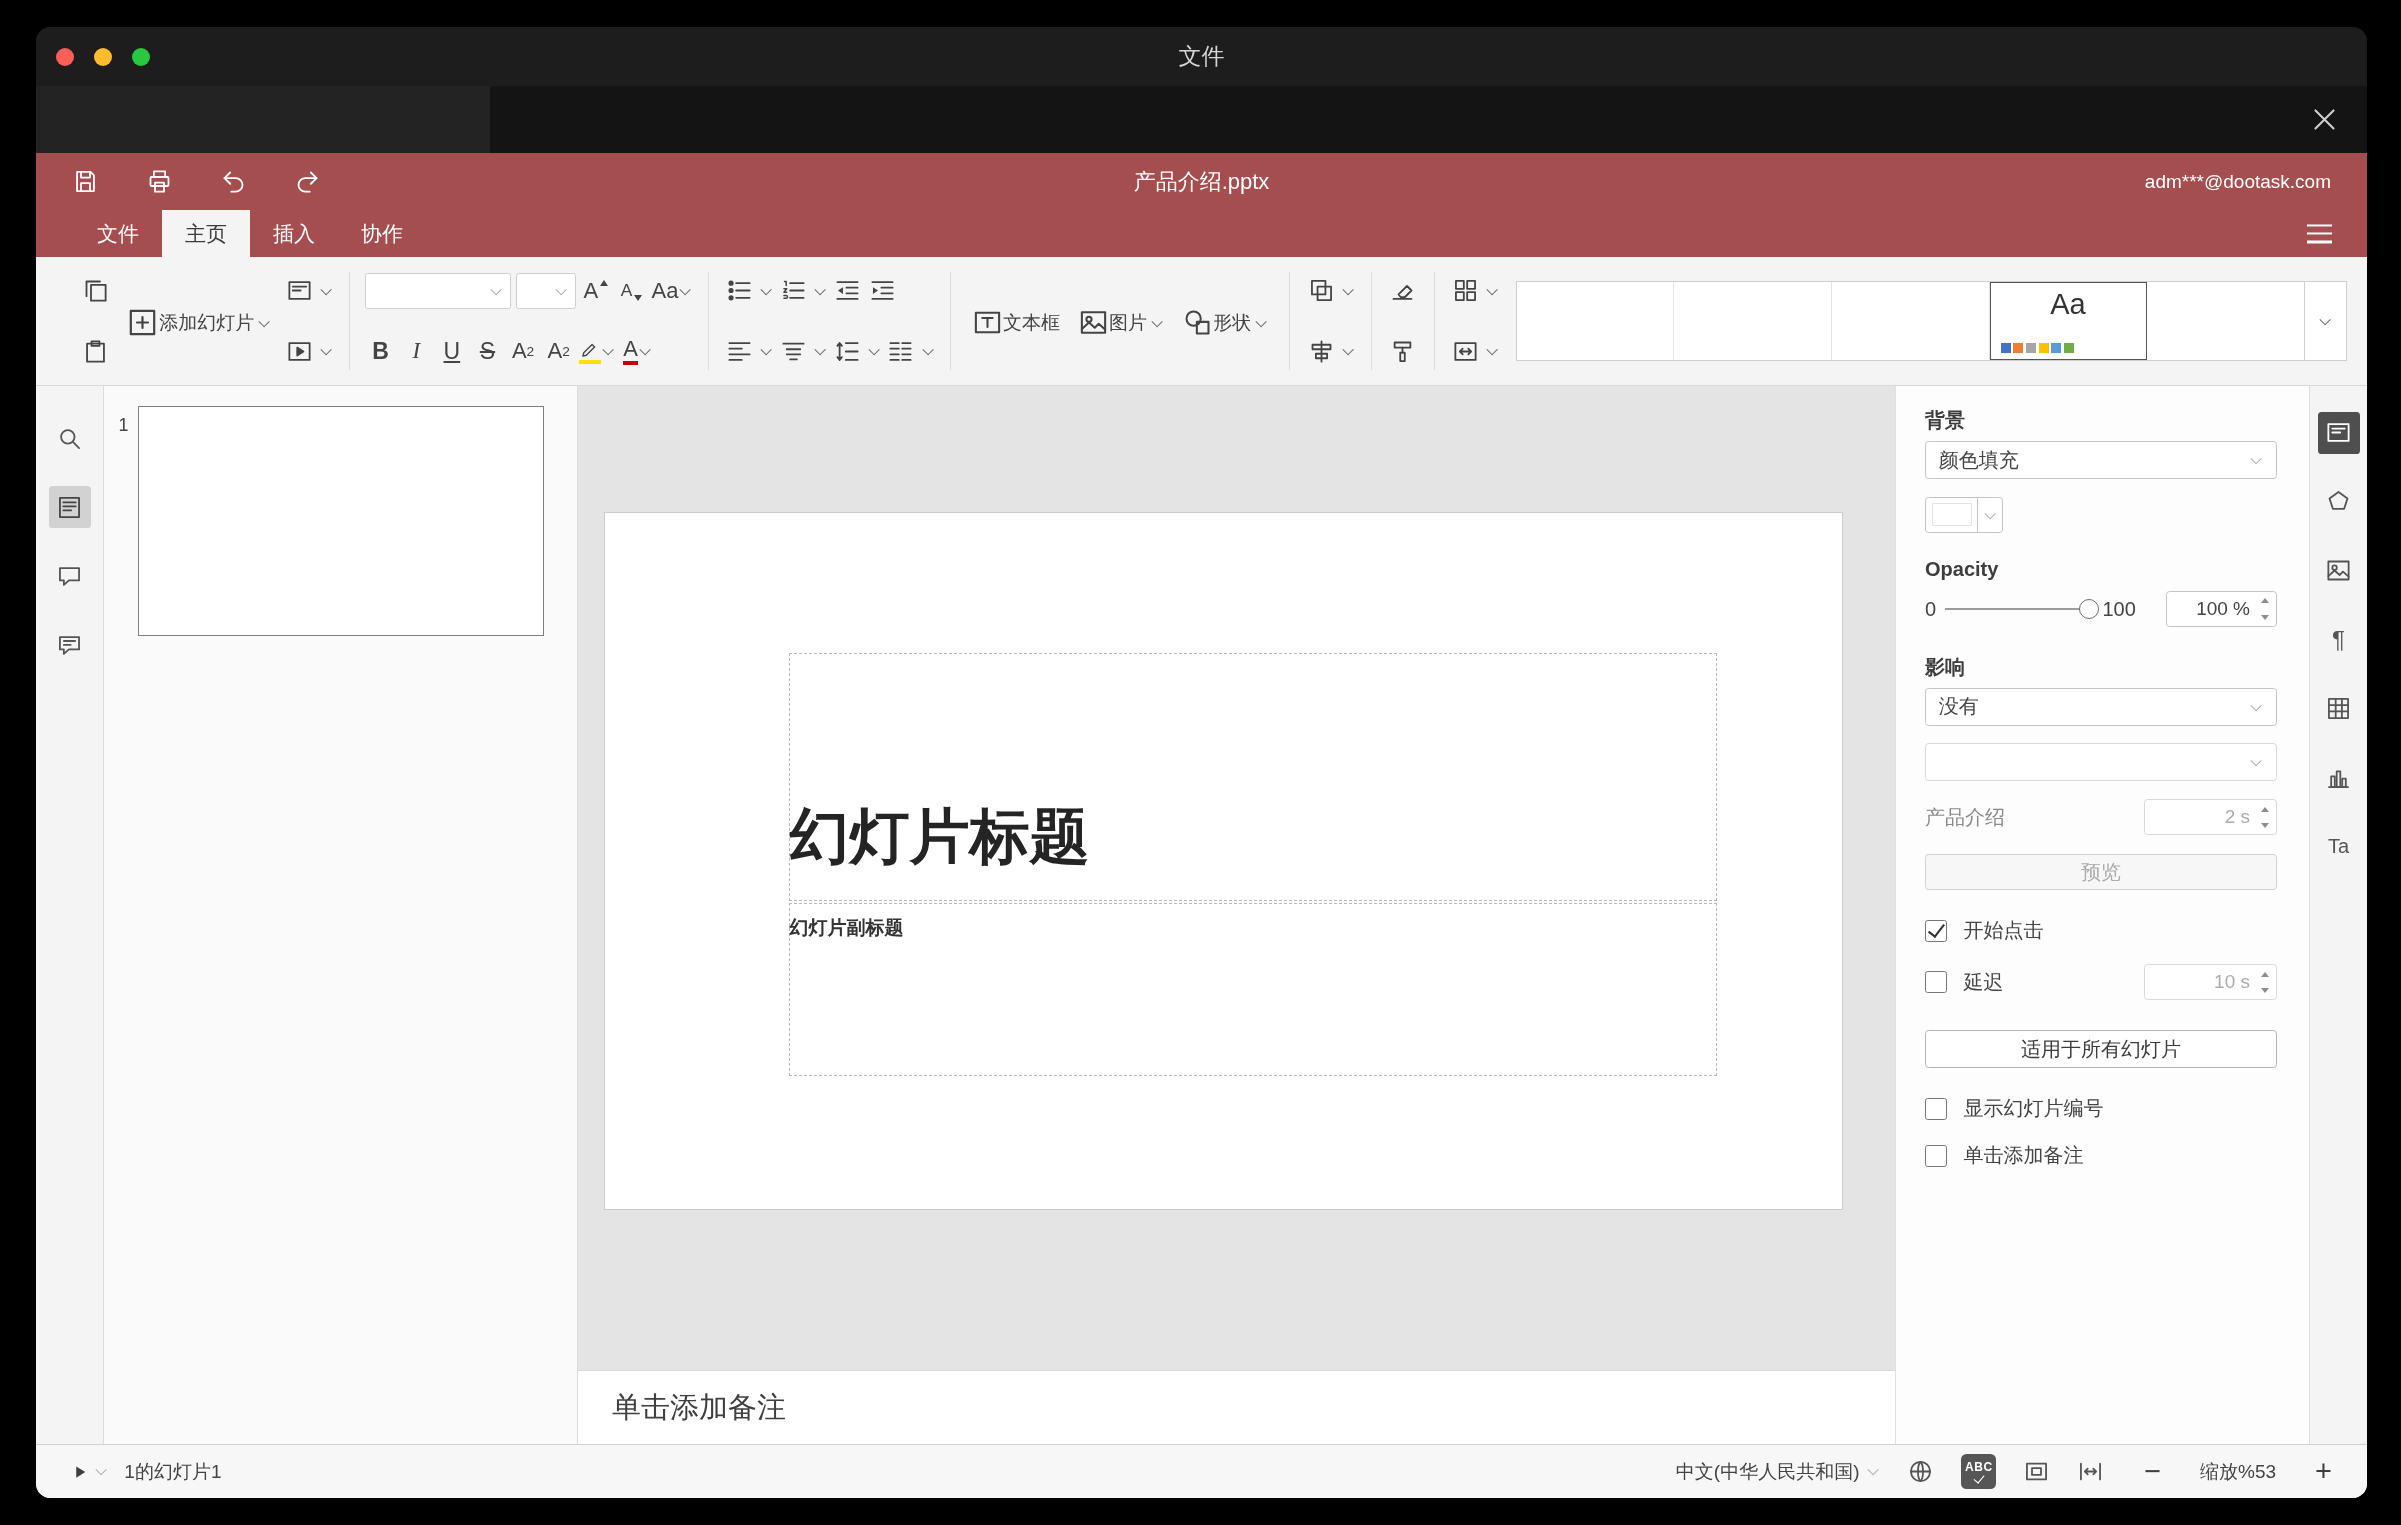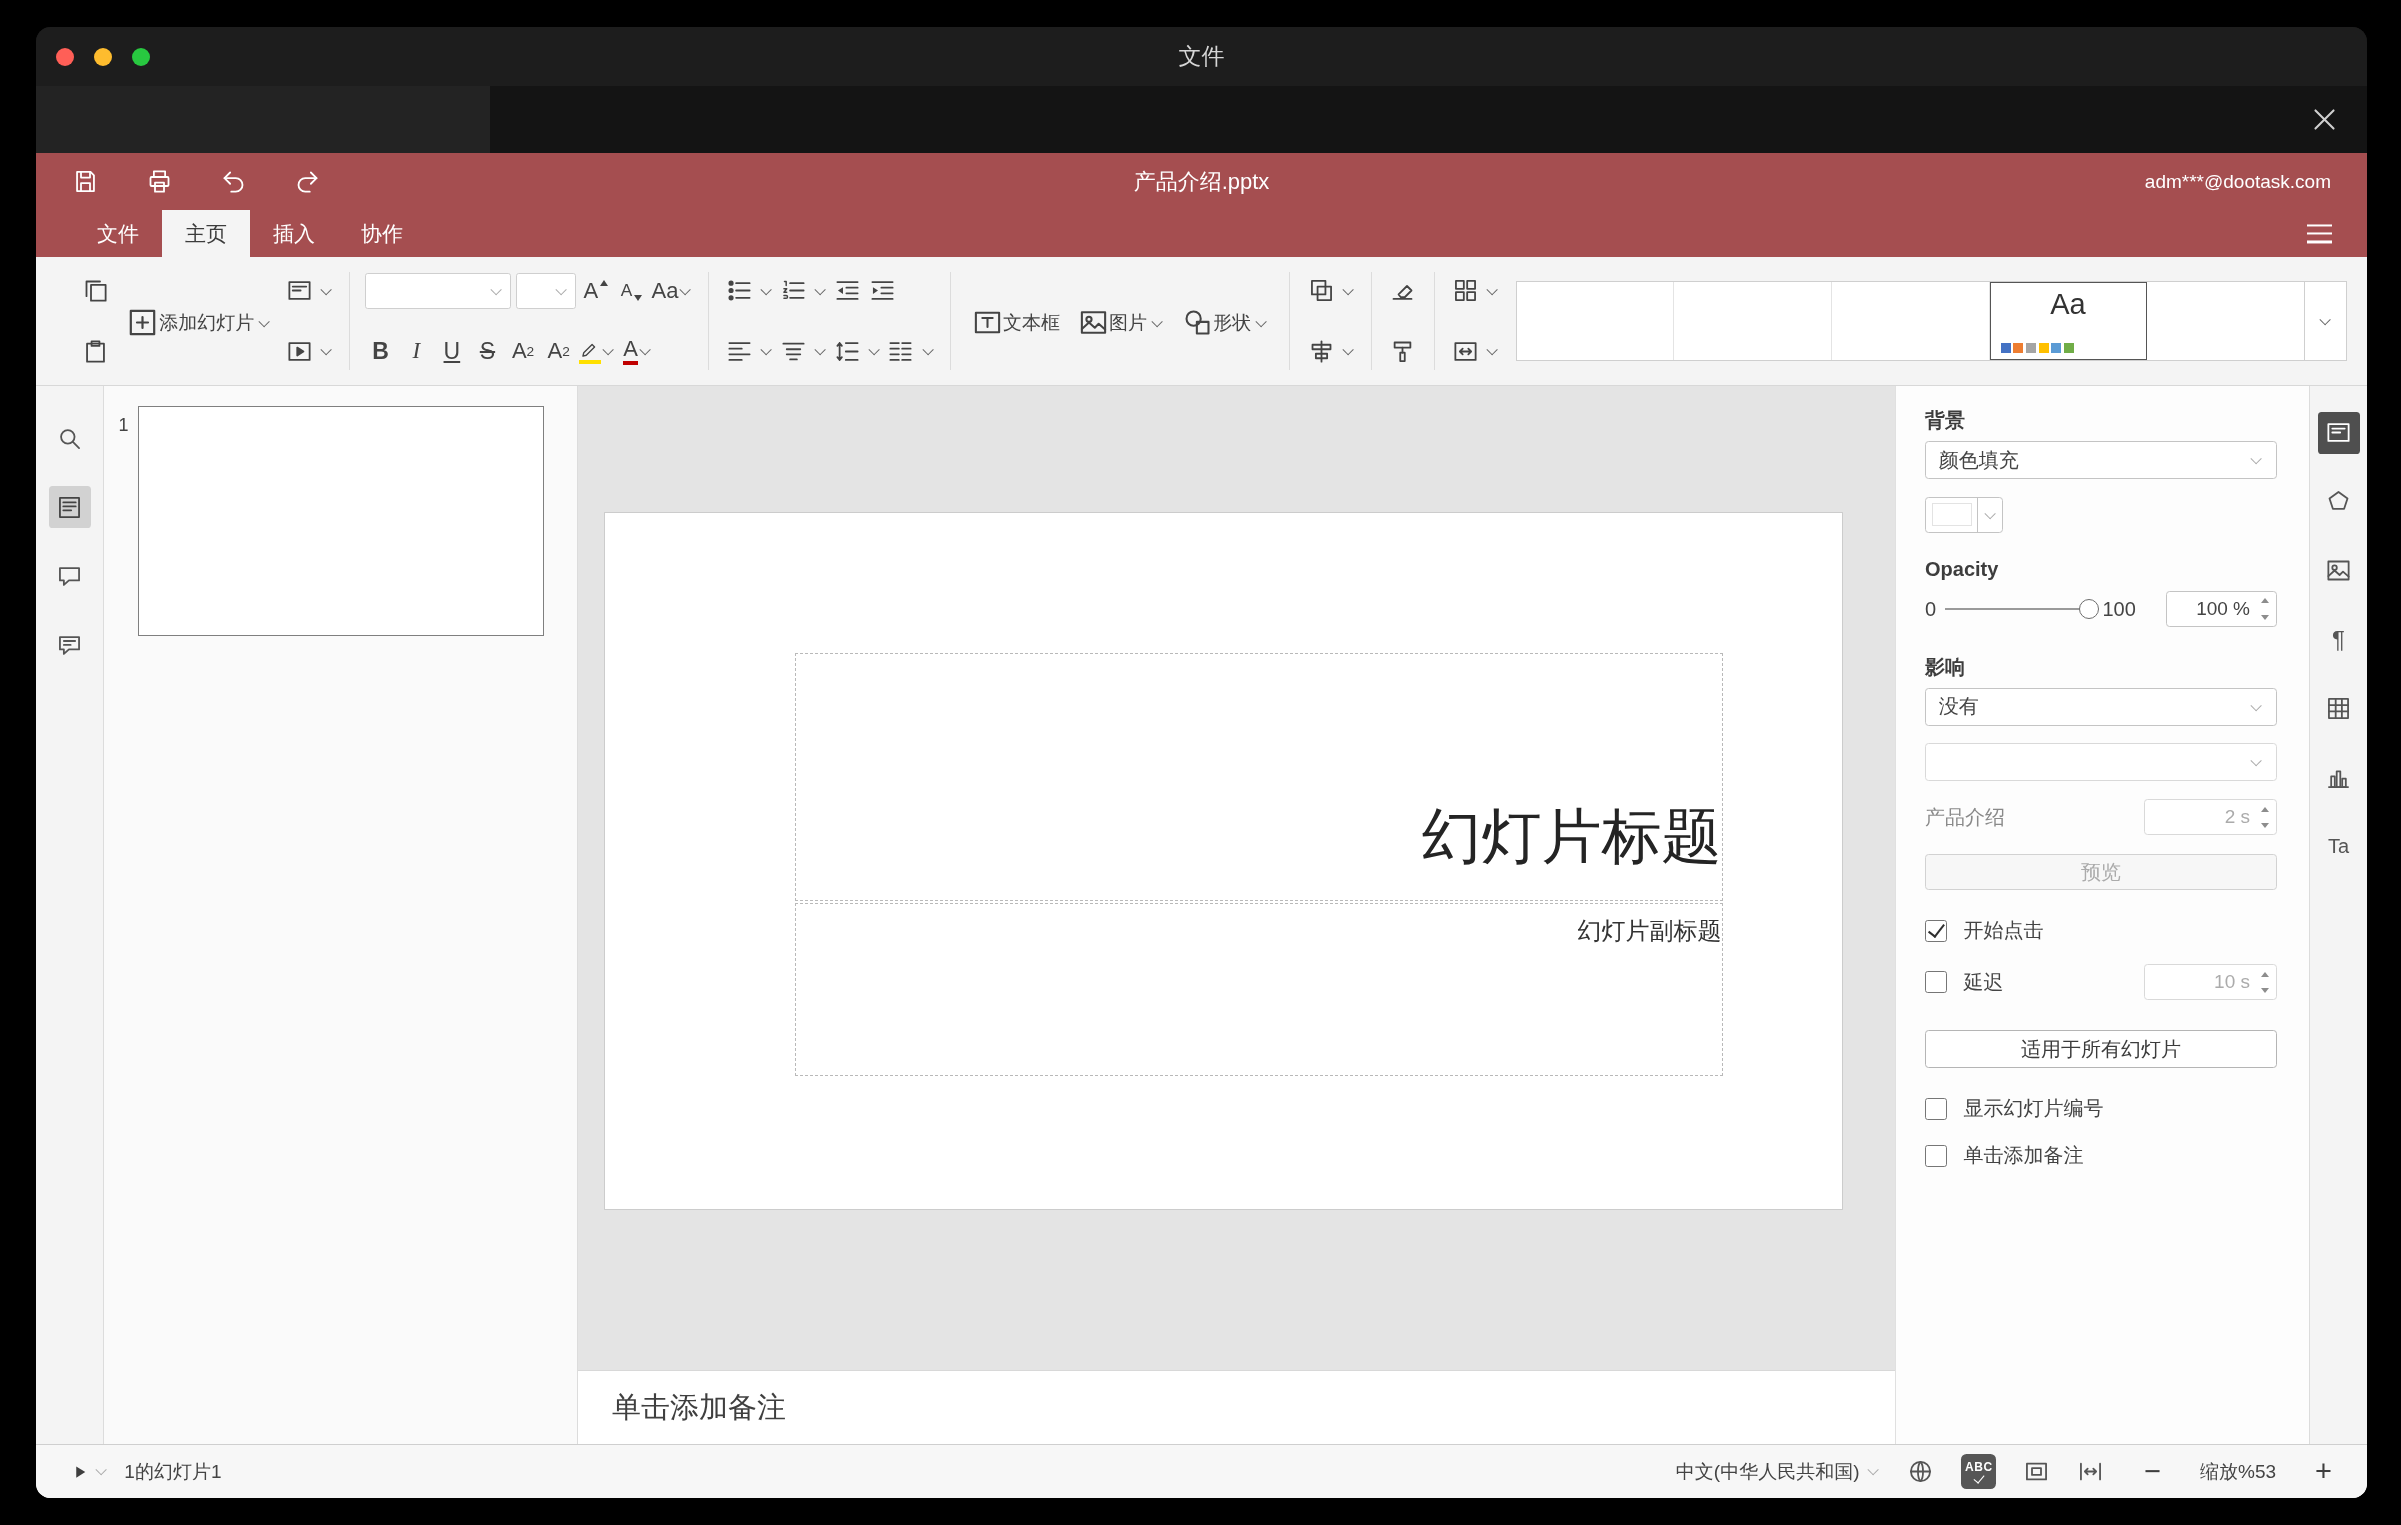--- a/index.html
+++ b/index.html
@@ -77,23 +77,23 @@
   .railbtn { width:42px; height:42px; border-radius:3.6px; display:flex; align-items:center; justify-content:center; color:#555; }
   .lrail .railbtn.active { background:#d2d2d2; color:#444; }
 
   .thumbs { width:474px; background:#fafafa; border-right:0.9px solid #dcdcdc; position:relative; flex:none; }
   .thumb-num { position:absolute; left:14.6px; top:29px; font-size:18px; color:#444; }
   .thumb { position:absolute; left:34px; top:20px; width:406px; height:230px; background:#fff; border:1.8px solid #7f7f7f; }
 
   .canvas { flex:1; display:flex; flex-direction:column; background:#e4e4e4; min-width:0; }
   .slide-area { flex:1; position:relative; overflow:hidden; }
   .slide { position:absolute; left:26.5px; top:127px; width:1237px; height:696px; background:#fff; box-shadow:0 0 0 0.9px #c9c9c9; }
-  .ph { position:absolute; left:190px; width:928px; border:1.8px dashed #b9b9b9; display:flex; justify-content:flex-end; }
+  .ph { position:absolute; left:184px; width:928px; border:1.8px dashed #b9b9b9; display:flex; justify-content:flex-start;font-weight:bold; }
   .ph-title { top:140px; height:248px; align-items:flex-end; padding-bottom:22px; font-size:60px; color:#242424; }
-  .ph-sub { top:390px; height:173px; align-items:flex-start; padding-top:11px; font-size:24px; color:#333; }
+  .ph-sub { top:390px; height:173px; align-items:flex-start; padding-top:11px; font-size:19px; color:#333; }
   .notes { height:74px; background:#fff; border-top:0.9px solid #d8d8d8; display:flex; align-items:center; padding-left:34px; font-size:29px; color:#3f3f3f; flex:none; }
 
   
   .rpanel { width:415px; background:#fdfdfd; border-left:0.9px solid #e0e0e0; border-right:0.9px solid #dcdcdc; padding:21px 32px 0 29px; font-size:20px; color:#444; flex:none; overflow:hidden; }
   .rp-label { font-weight:bold; color:#3d3d3d; }
   .rp-select { margin-top:7.3px; height:38px; border:0.9px solid #c4c4c4; border-radius:3.6px; background:#fff; display:flex; align-items:center; padding:0 12.8px; }
   .rp-select .val { flex:1; }
   .rp-select.disabled { border-color:#d9d9d9; color:#aaa; }
   .swatch-combo { margin-top:17.3px; width:78px; height:36px; border:0.9px solid #c4c4c4; border-radius:3.6px; background:#fff; display:flex; overflow:hidden; }
   .swatch { flex:1; margin:5.5px; background:#fff; border:0.9px solid #e3e3e3; }

